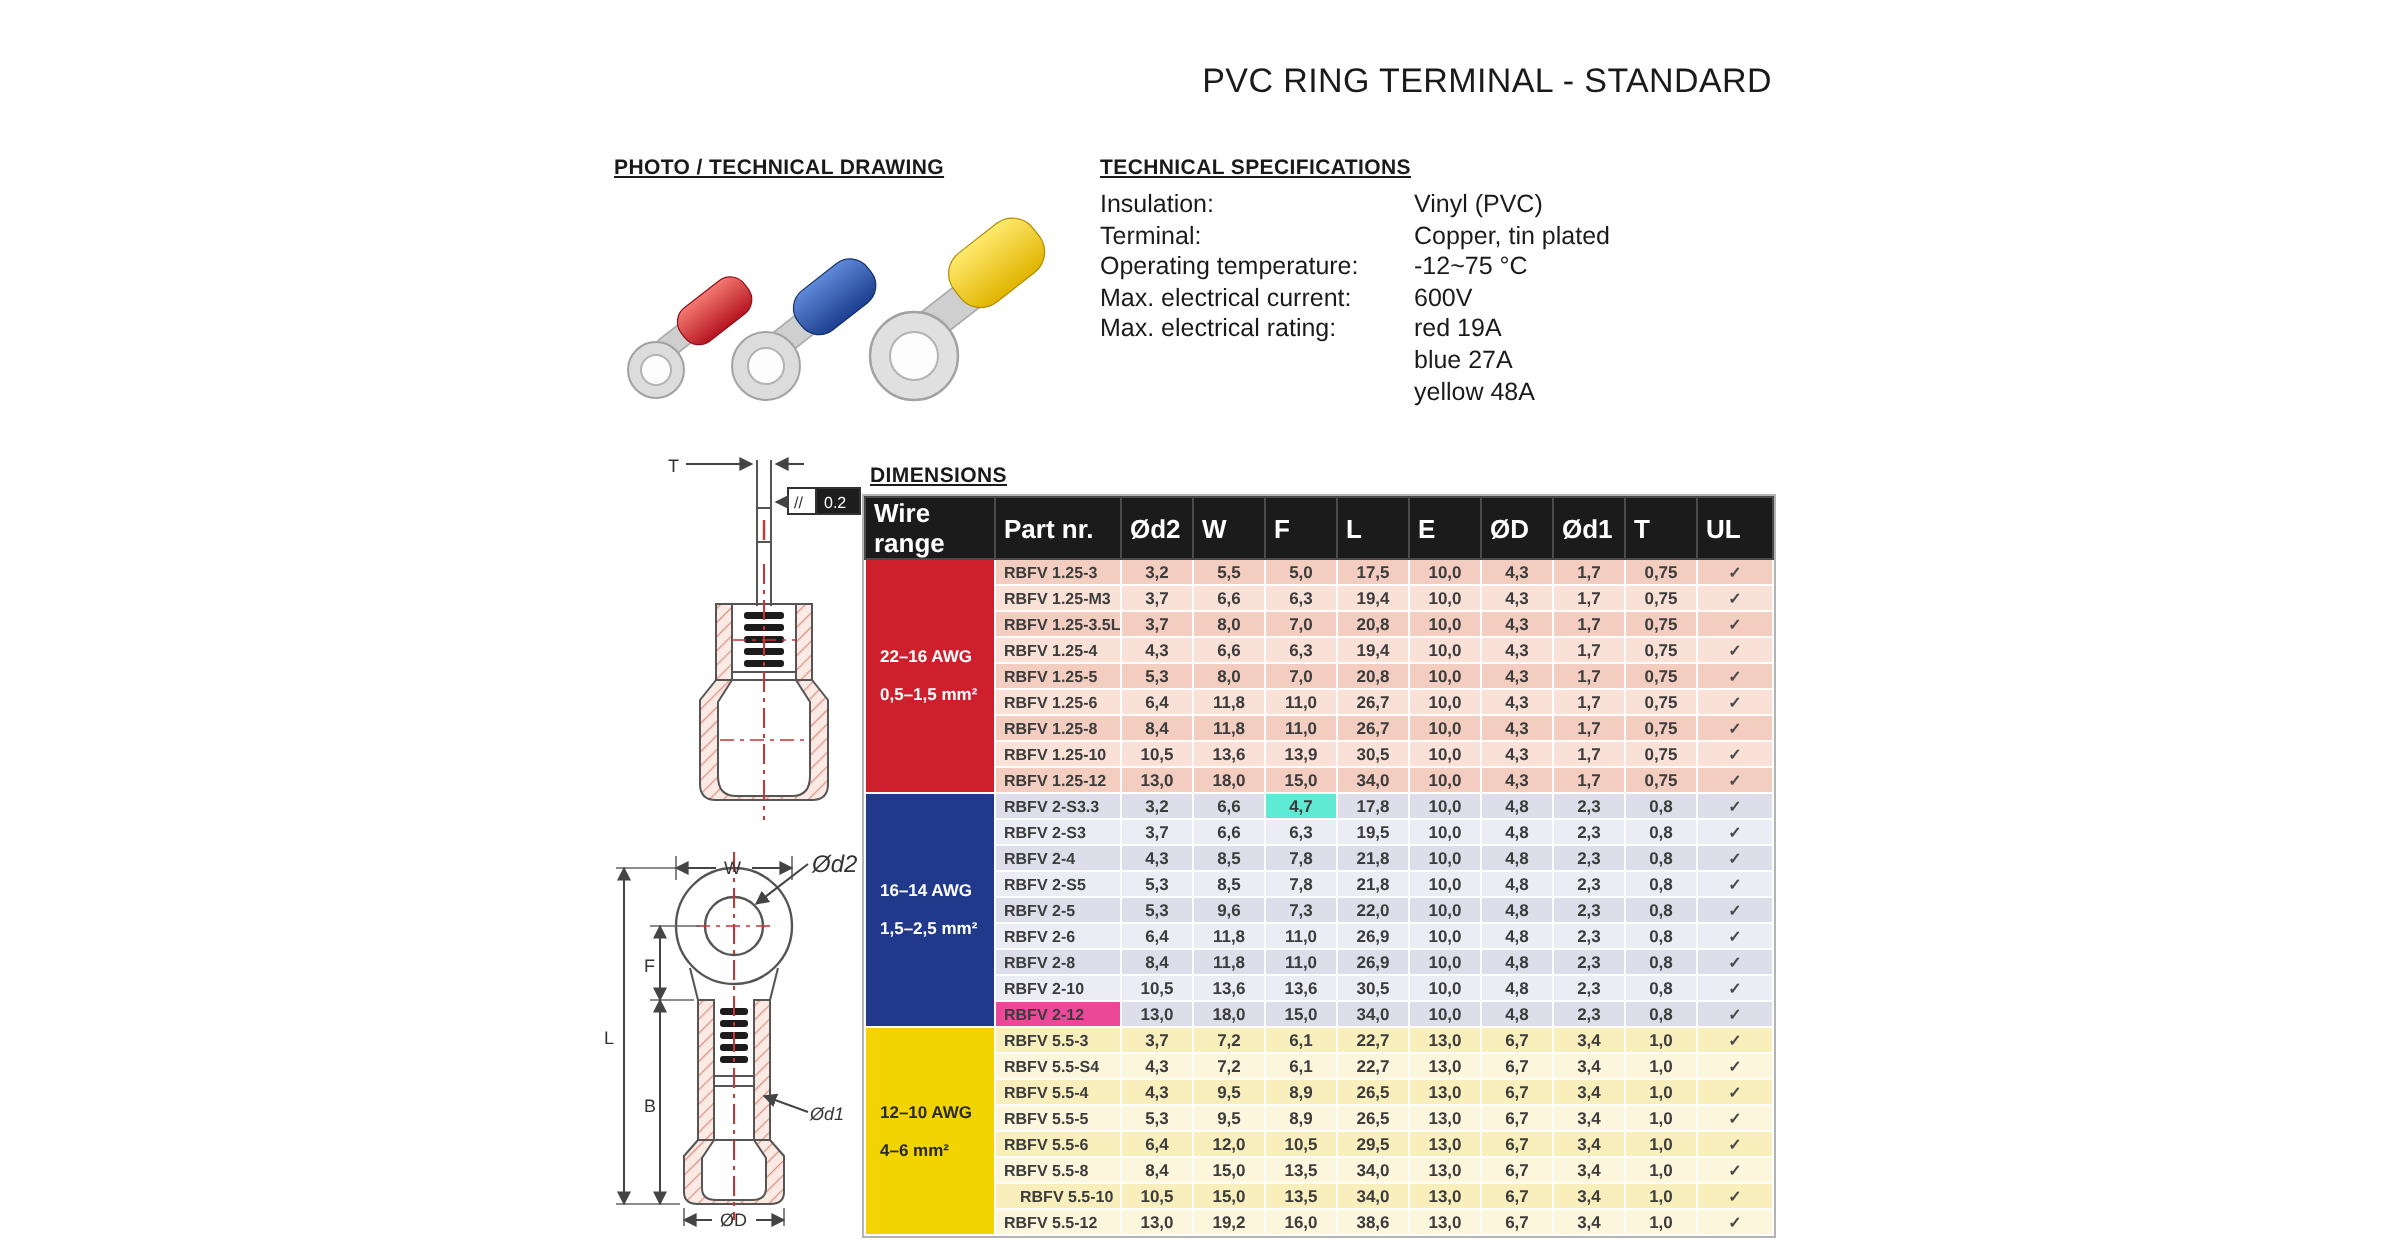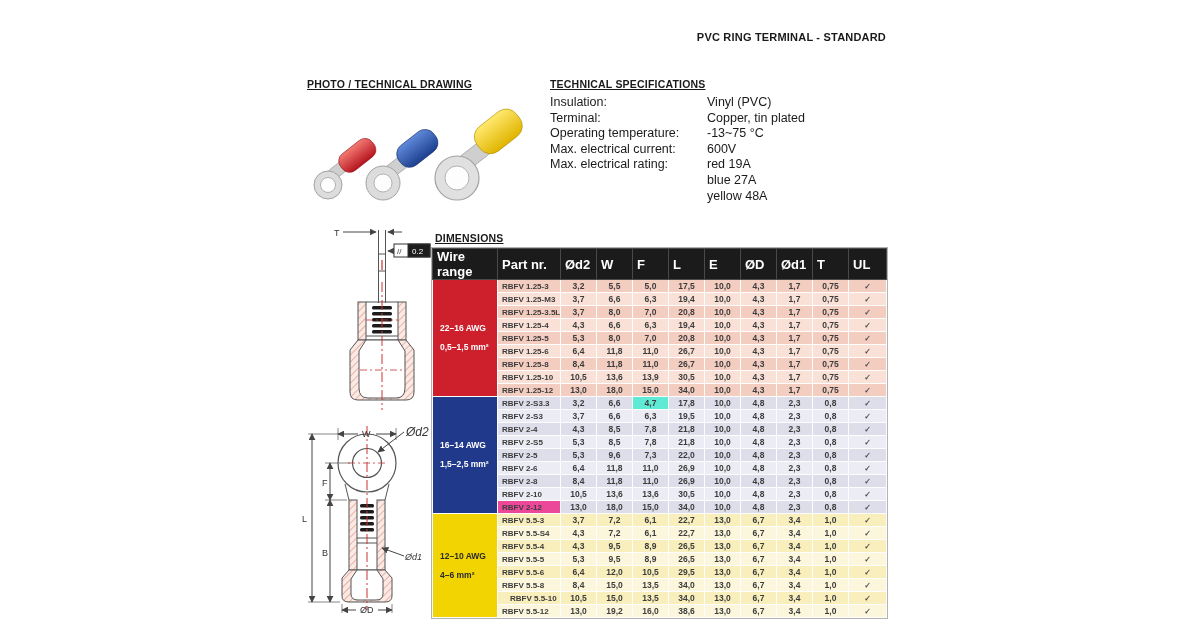--- a/index.html
+++ b/index.html
@@ -1,18 +1,18 @@
 <!DOCTYPE html>
 <html><head>
 <meta charset="utf-8">
 <style>
   html,body{margin:0;padding:0;background:#fff;}
   .page{position:relative;width:1200px;height:630px;background:#ffffff;overflow:hidden;
         font-family:"Liberation Sans",sans-serif;color:#1a1a1a;}
-  .doc-title{position:absolute;top:31px;right:314px;font-size:11px;font-weight:bold;letter-spacing:.2px;}
+  .doc-title{position:absolute;top:31px;right:314px;font-size:17px;font-weight:normal;letter-spacing:.2px;}
   .sec-head{position:absolute;font-size:10.5px;font-weight:bold;text-decoration:underline;letter-spacing:.2px;}
   #photoHead{left:307px;top:78px;}
   #specHead{left:550px;top:78px;}
   #dimHead{left:435px;top:232px;}
   .specs{position:absolute;left:550px;top:95px;font-size:12.5px;line-height:15.6px;}
   .spec-row{display:flex;}
   .spec-label{width:157px;}
   .spec-value{white-space:nowrap;}
   .photo-svg{position:absolute;left:295px;top:93px;}
   .draw-top{position:absolute;left:332px;top:224px;}
@@ -45,21 +45,21 @@
       <div class="spec-row">
         <div class="spec-label">Insulation:</div>
         <div class="spec-value">Vinyl (PVC)</div>
       </div>
       <div class="spec-row">
         <div class="spec-label">Terminal:</div>
         <div class="spec-value">Copper, tin plated</div>
       </div>
       <div class="spec-row">
         <div class="spec-label">Operating temperature:</div>
-        <div class="spec-value">-13~75 °C</div>
+        <div class="spec-value">-12~75 °C</div>
       </div>
       <div class="spec-row">
         <div class="spec-label">Max. electrical current:</div>
         <div class="spec-value">600V</div>
       </div>
       <div class="spec-row">
         <div class="spec-label">Max. electrical rating:</div>
         <div class="spec-value">red 19A</div>
       </div>
       <div class="spec-row">

